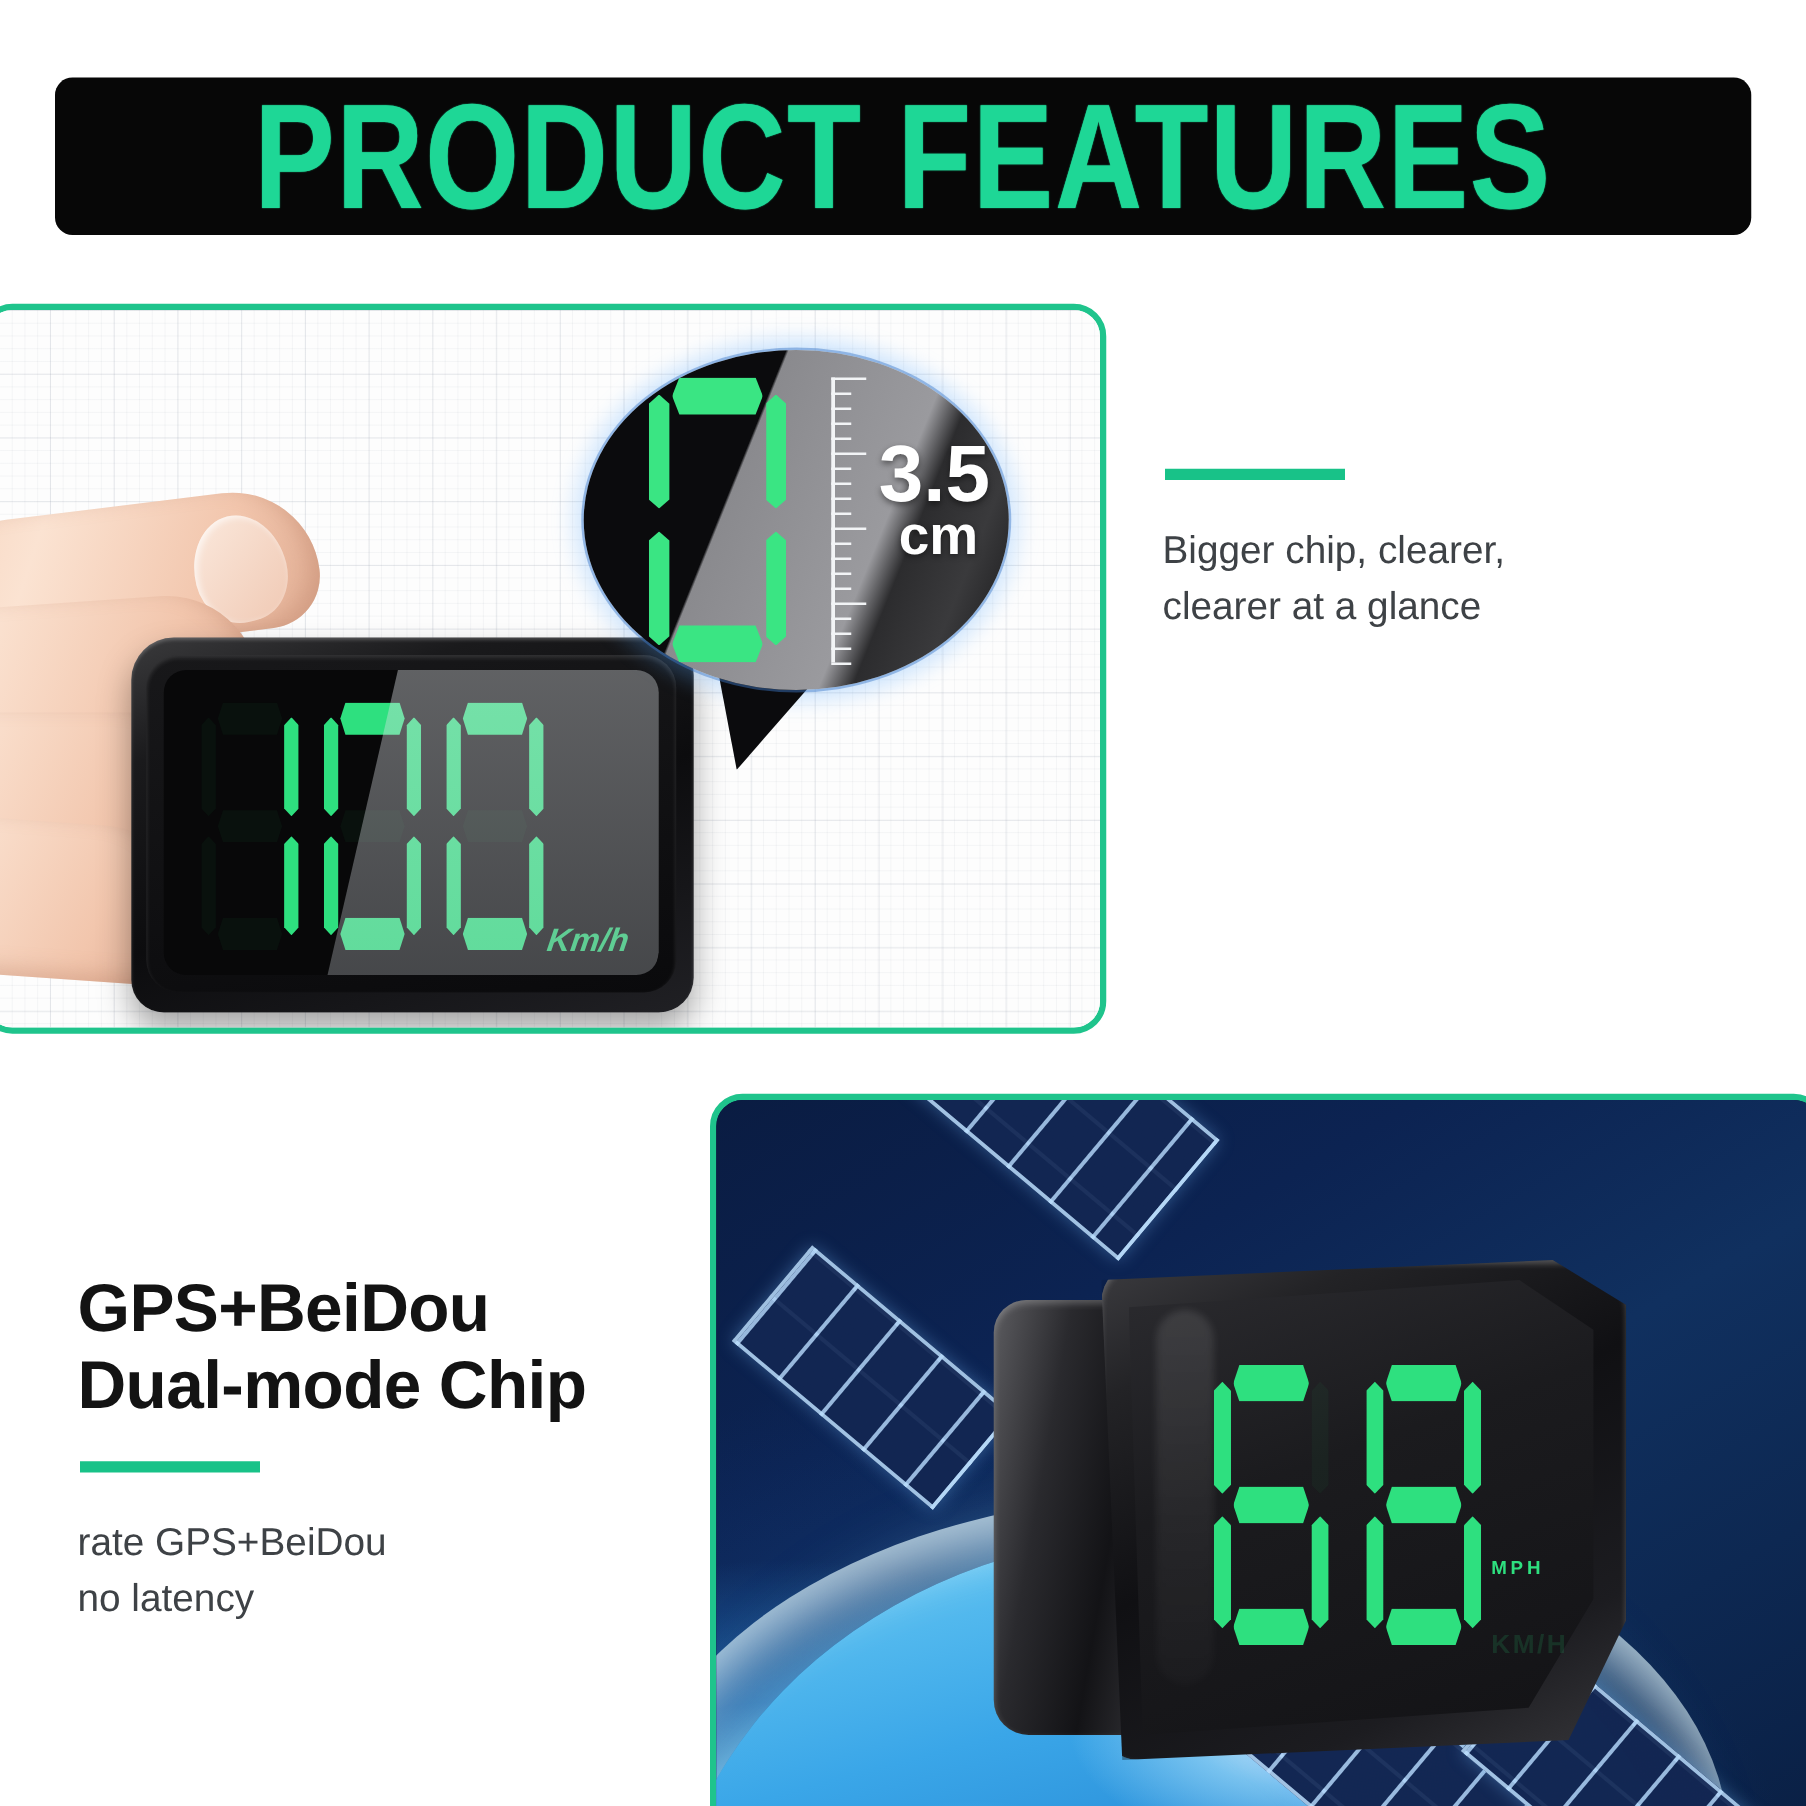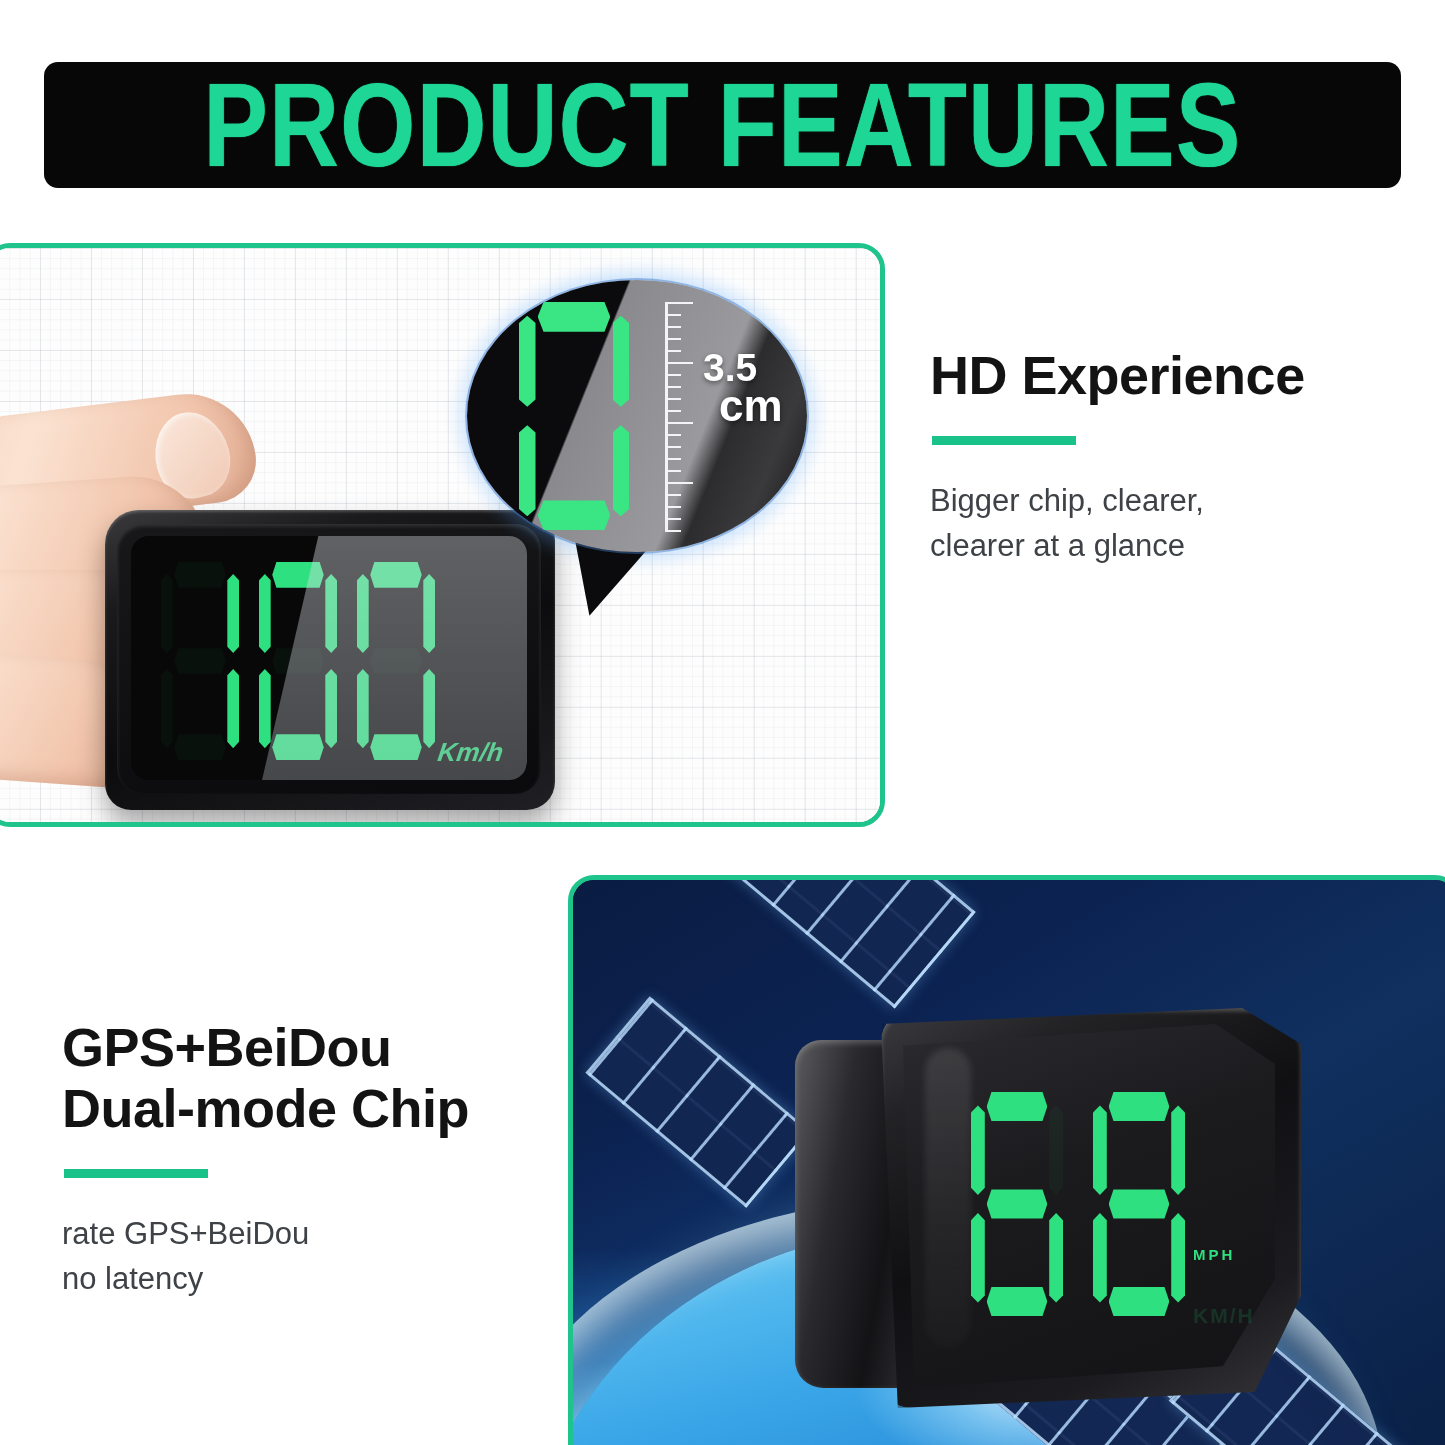--- a/index.html
+++ b/index.html
@@ -159,21 +159,21 @@
     position:absolute; left:0; top:0; width:3px; height:100%; background:#f2f4f6;
   }
   .callout .ruler .tick{
     position:absolute; left:0; height:2px; background:#f2f4f6;
   }
   .callout .dim{
     position:absolute; left:236px; top:70px;
     color:#ffffff; font-weight:bold; line-height:.92;
     text-shadow:0 2px 5px rgba(0,0,0,.45);
   }
-  .callout .dim .n{ font-size:39px; display:block; }
+  .callout .dim .n{ font-size:64px; display:block; }
   .callout .dim .u{ font-size:44px; display:block; margin-left:16px; }
   .callout .tail{
     position:absolute; left:100px; bottom:-66px; width:90px; height:90px;
     background:#0b0b0d;
     clip-path:polygon(0 0,96% 6%,30% 100%);
     transform:rotate(6deg);
     filter:drop-shadow(0 0 7px rgba(90,170,255,.75));
   }
 
   
@@ -377,21 +377,20 @@
       <div class="dim">
         <span class="n">3.5</span>
         <span class="u">cm</span>
       </div>
     </div>
   </div>
 </div>
 
 <div class="text-tr">
   <div class="feat-title">
-    <div>HD Experience</div>
   </div>
   <div class="accent-bar"></div>
   <div class="feat-body">
     <div>Bigger chip, clearer,</div>
     <div>clearer at a glance</div>
   </div>
 </div>
 
 <div class="text-bl">
   <div class="feat-title">

